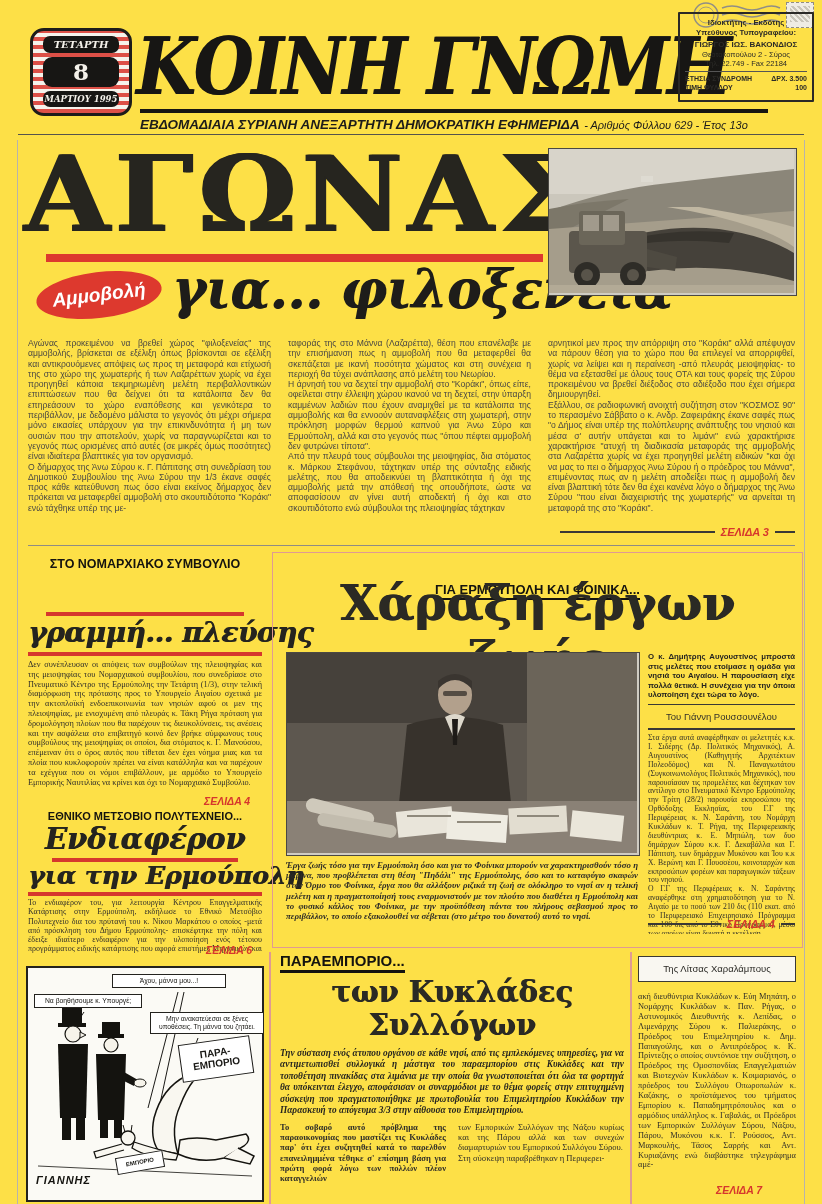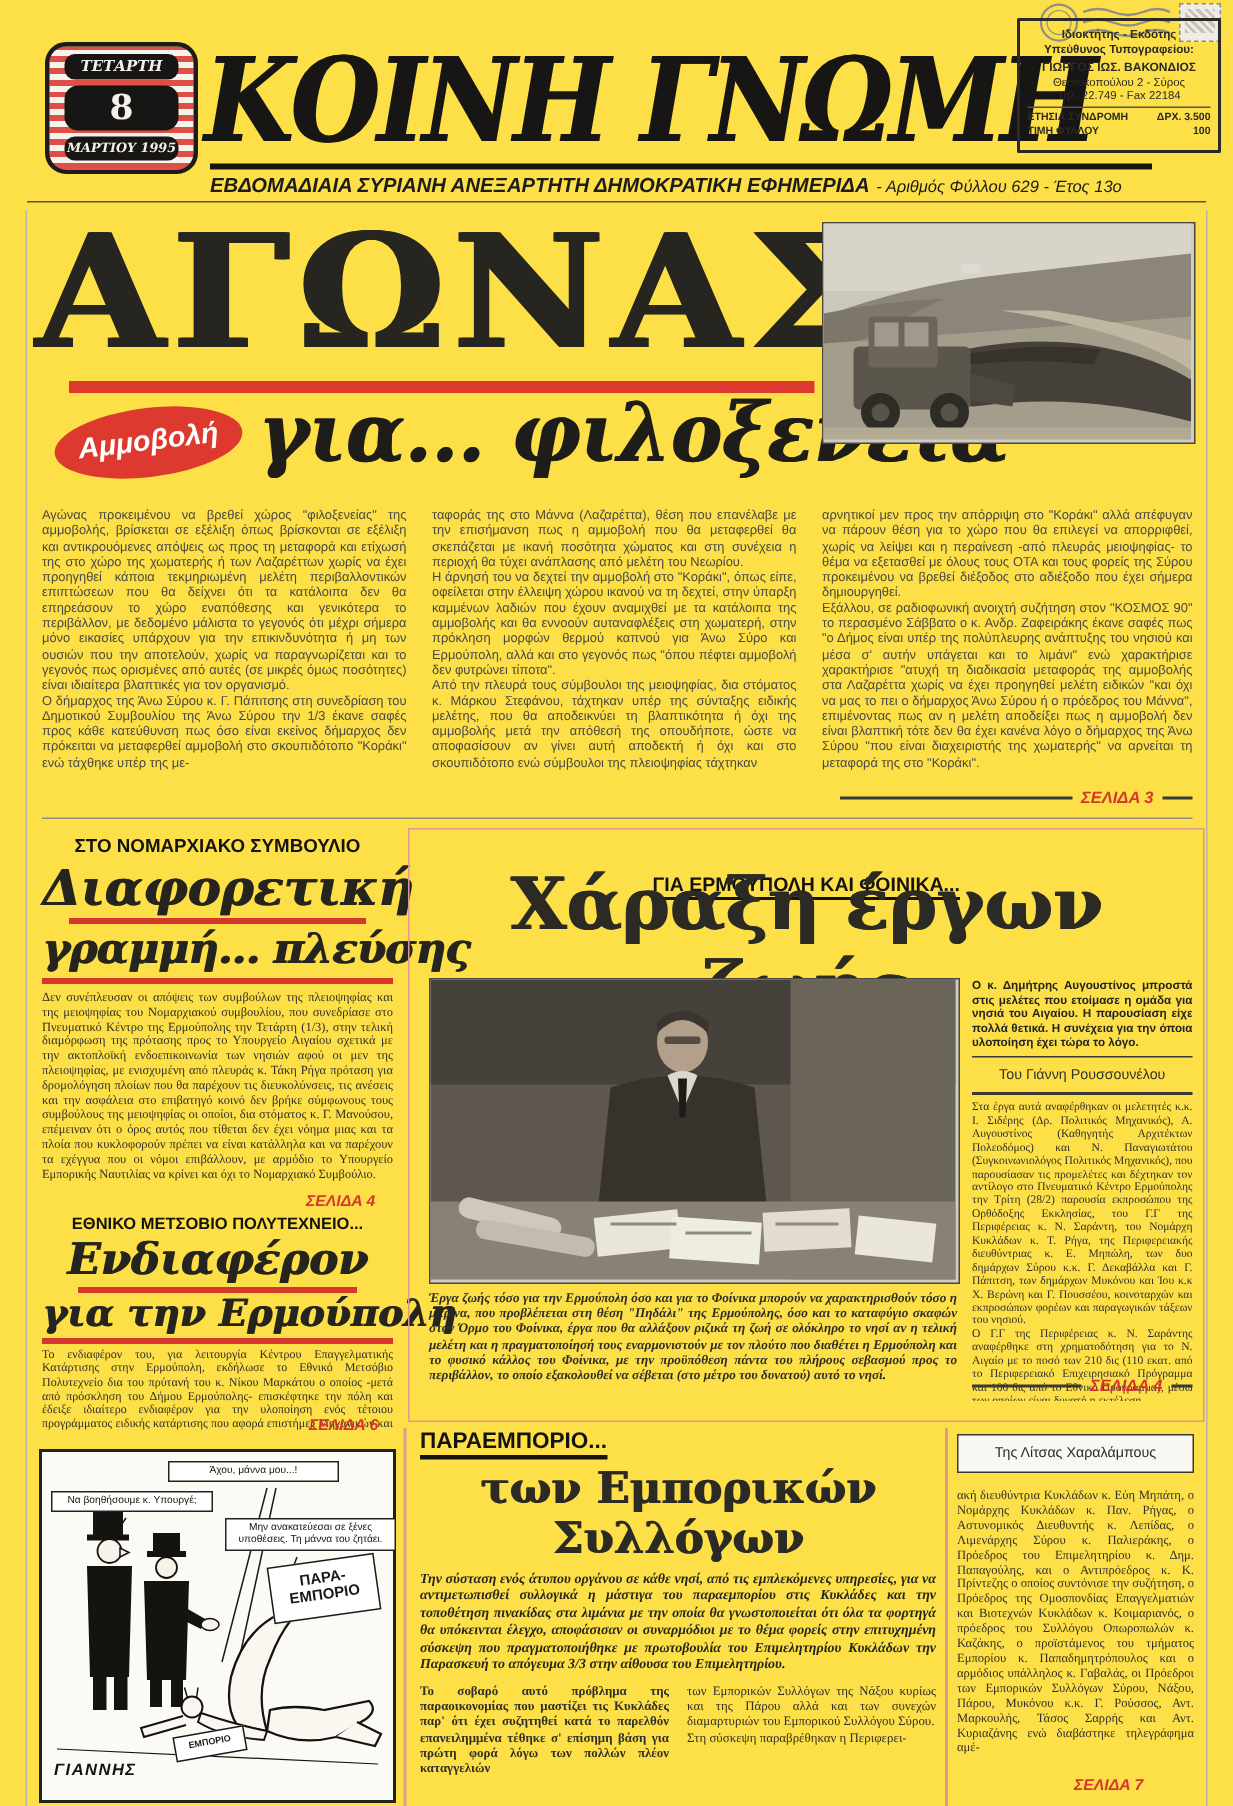--- a/index.html
+++ b/index.html
@@ -201,21 +201,20 @@
   <div class="lead-col col3">αρνητικοί μεν προς την απόρριψη στο "Κοράκι" αλλά απέφυγαν να πάρουν θέση για το χώρο που θα επιλεγεί να απορριφθεί, χωρίς να λείψει και η περαίνεση -από πλευράς μειοψηφίας- το θέμα να εξετασθεί με όλους τους ΟΤΑ και τους φορείς της Σύρου προκειμένου να βρεθεί διέξοδος στο αδιέξοδο που έχει σήμερα δημιουργηθεί.
 Εξάλλου, σε ραδιοφωνική ανοιχτή συζήτηση στον "ΚΟΣΜΟΣ 90" το περασμένο Σάββατο ο κ. Ανδρ. Ζαφειράκης έκανε σαφές πως "ο Δήμος είναι υπέρ της πολύπλευρης ανάπτυξης του νησιού και μέσα σ' αυτήν υπάγεται και το λιμάνι" ενώ χαρακτήρισε χαρακτήρισε "ατυχή τη διαδικασία μεταφοράς της αμμοβολής στα Λαζαρέττα χωρίς να έχει προηγηθεί μελέτη ειδικών "και όχι να μας το πει ο δήμαρχος Άνω Σύρου ή ο πρόεδρος του Μάννα", επιμένοντας πως αν η μελέτη αποδείξει πως η αμμοβολή δεν είναι βλαπτική τότε δεν θα έχει κανένα λόγο ο δήμαρχος της Άνω Σύρου "που είναι διαχειριστής της χωματερής" να αρνείται τη μεταφορά της στο "Κοράκι".</div>
   <div class="pgref lead-pgref">
     <span class="dash"></span>
       <span>ΣΕΛΙΔΑ 3</span>
       <span class="dash" style="max-width:20px;"></span>
   </div>
   <div class="lead-bottom-rule"></div>
 
   <div class="rail-kicker" style="top:557px;font-size:12.5px;">ΣΤΟ ΝΟΜΑΡΧΙΑΚΟ ΣΥΜΒΟΥΛΙΟ</div>
-  <div class="rail-headline" style="top:572px;font-size:33px;">Διαφορετική</div>
   <div class="red-underbar" style="left:46px;top:612px;width:198px;"></div>
   <div class="rail-headline" style="top:616px;font-size:28px;letter-spacing:-0.5px;">γραμμή... πλεύσης</div>
   <div class="red-underbar" style="left:28px;top:652px;width:234px;"></div>
   <div class="rail-body" style="top:660px;height:146px;font-size:8.3px;line-height:9.8px;">Δεν συνέπλευσαν οι απόψεις των συμβούλων της πλειοψηφίας και της μειοψηφίας του Νομαρχιακού συμβουλίου, που συνεδρίασε στο Πνευματικό Κέντρο της Ερμούπολης την Τετάρτη (1/3), στην τελική διαμόρφωση της πρότασης προς το Υπουργείο Αιγαίου σχετικά με την ακτοπλοϊκή ενδοεπικοινωνία των νησιών αφού οι μεν της πλειοψηφίας, με ενισχυμένη από πλευράς κ. Τάκη Ρήγα πρόταση για δρομολόγηση πλοίων που θα παρέχουν τις διευκολύνσεις, τις ανέσεις και την ασφάλεια στο επιβατηγό κοινό δεν βρήκε σύμφωνους τους συμβούλους της μειοψηφίας οι οποίοι, δια στόματος κ. Γ. Μανούσου, επέμειναν ότι ο όρος αυτός που τίθεται δεν έχει νόημα μιας και τα πλοία που κυκλοφορούν πρέπει να είναι κατάλληλα και να παρέχουν τα εχέγγυα που οι νόμοι επιβάλλουν, με αρμόδιο το Υπουργείο Εμπορικής Ναυτιλίας να κρίνει και όχι το Νομαρχιακό Συμβούλιο.</div>
   <div class="rail-pgref" style="left:204px;top:795px;">ΣΕΛΙΔΑ 4</div>
 
   <div class="rail-kicker" style="top:810px;font-size:11px;">ΕΘΝΙΚΟ ΜΕΤΣΟΒΙΟ ΠΟΛΥΤΕΧΝΕΙΟ...</div>
   <div class="rail-headline" style="top:822px;font-size:29px;">Ενδιαφέρον</div>
   <div class="red-underbar" style="left:52px;top:858px;width:186px;"></div>
   <div class="rail-headline" style="top:861px;font-size:25px;">για την Ερμούπολη</div>
@@ -313,21 +312,21 @@
     <div class="cartoon-sign">
       <div>ΠΑΡΑ-</div>
       <div>ΕΜΠΟΡΙΟ</div>
     </div>
     <div class="cartoon-paper">ΕΜΠΟΡΙΟ</div>
     <div class="cartoon-sig">ΓΙΑΝΝΗΣ</div>
   </div>
 
   <div class="para-kicker"><span>ΠΑΡΑΕΜΠΟΡΙΟ...</span></div>
   <div class="para-headline">
-    <div>των Εμπορικών Συλλόγων</div>
+    <div>των Κυκλάδες Συλλόγων</div>
   </div>
   <div class="para-intro">Την σύσταση ενός άτυπου οργάνου σε κάθε νησί, από τις εμπλεκόμενες υπηρεσίες, για να αντιμετωπισθεί συλλογικά η μάστιγα του παραεμπορίου στις Κυκλάδες και την τοποθέτηση πινακίδας στα λιμάνια με την οποία θα γνωστοποιείται ότι όλα τα φορτηγά θα υπόκεινται έλεγχο, αποφάσισαν οι συναρμόδιοι με το θέμα φορείς στην επιτυχημένη σύσκεψη που πραγματοποιήθηκε με πρωτοβουλία του Επιμελητηρίου Κυκλάδων την Παρασκευή το απόγευμα 3/3 στην αίθουσα του Επιμελητηρίου.</div>
   <div class="para-col pcol1">Το σοβαρό αυτό πρόβλημα της παραοικονομίας που μαστίζει τις Κυκλάδες παρ' ότι έχει συζητηθεί κατά το παρελθόν επανειλημμένα τέθηκε σ' επίσημη βάση για πρώτη φορά λόγω των πολλών πλέον καταγγελιών</div>
   <div class="para-col pcol2">των Εμπορικών Συλλόγων της Νάξου κυρίως και της Πάρου αλλά και των συνεχών διαμαρτυριών του Εμπορικού Συλλόγου Σύρου.
 Στη σύσκεψη παραβρέθηκαν η Περιφερει-</div>
 
   <div class="byline-box">Της Λίτσας Χαραλάμπους</div>
   <div class="right-col-body">ακή διευθύντρια Κυκλάδων κ. Εύη Μηπάτη, ο Νομάρχης Κυκλάδων κ. Παν. Ρήγας, ο Αστυνομικός Διευθυντής κ. Λεπίδας, ο Λιμενάρχης Σύρου κ. Παλιεράκης, ο Πρόεδρος του Επιμελητηρίου κ. Δημ. Παπαγούλης, και ο Αντιπρόεδρος κ. Κ. Πρίντεζης ο οποίος συντόνισε την συζήτηση, ο Πρόεδρος της Ομοσπονδίας Επαγγελματιών και Βιοτεχνών Κυκλάδων κ. Κοιμαριανός, ο πρόεδρος του Συλλόγου Οπωροπωλών κ. Καζάκης, ο προϊστάμενος του τμήματος Εμπορίου κ. Παπαδημητρόπουλος και ο αρμόδιος υπάλληλος κ. Γαβαλάς, οι Πρόεδροι των Εμπορικών Συλλόγων Σύρου, Νάξου, Πάρου, Μυκόνου κ.κ. Γ. Ρούσσος, Αντ. Μαρκουλής, Τάσος Σαρρής και Αντ. Κυριαζάνης ενώ διαβάστηκε τηλεγράφημα αμέ-</div>
   <div class="right-col-pgref">ΣΕΛΙΔΑ 7</div>
 

